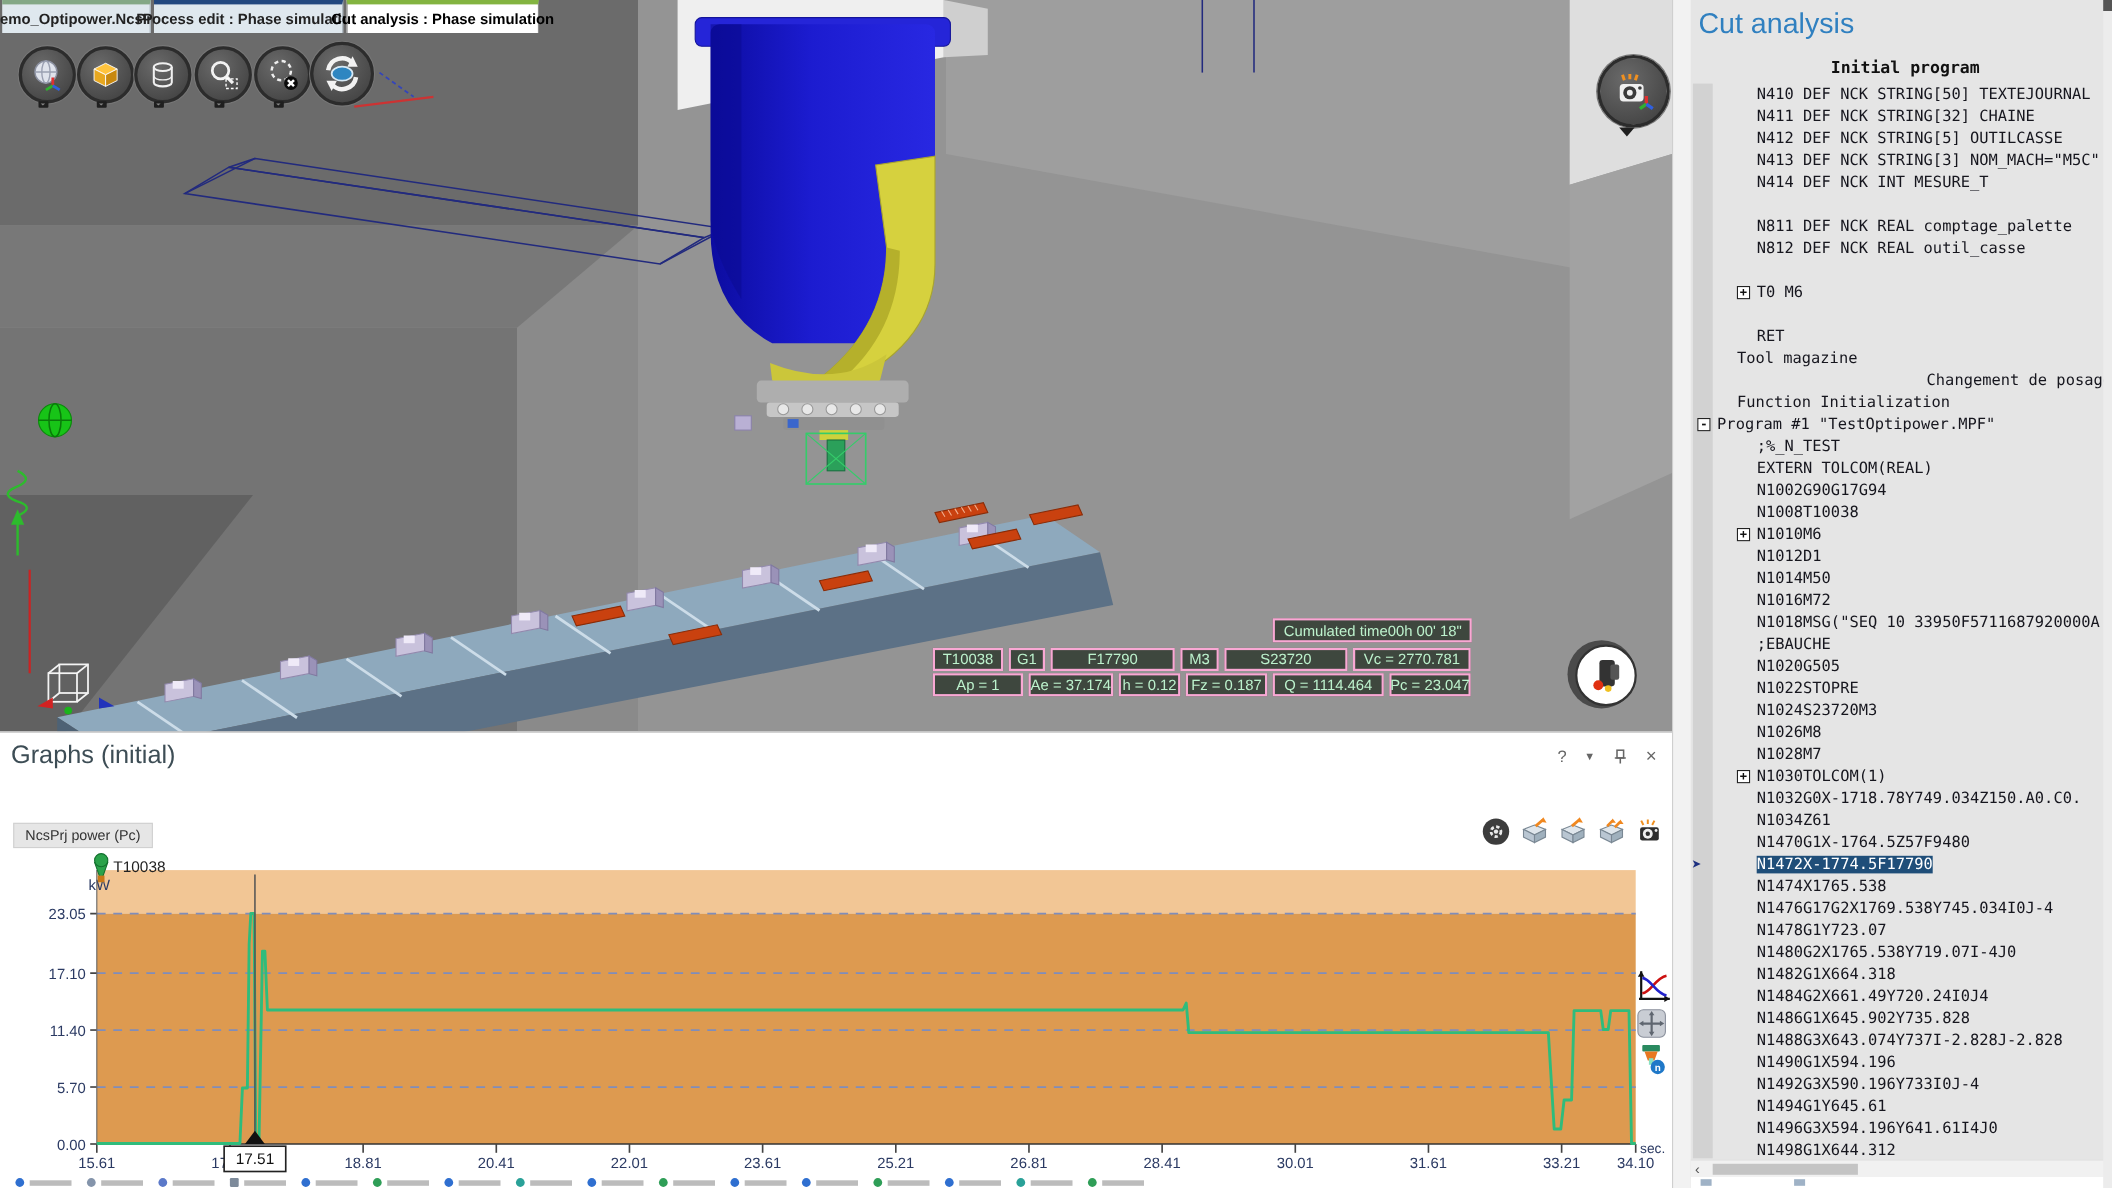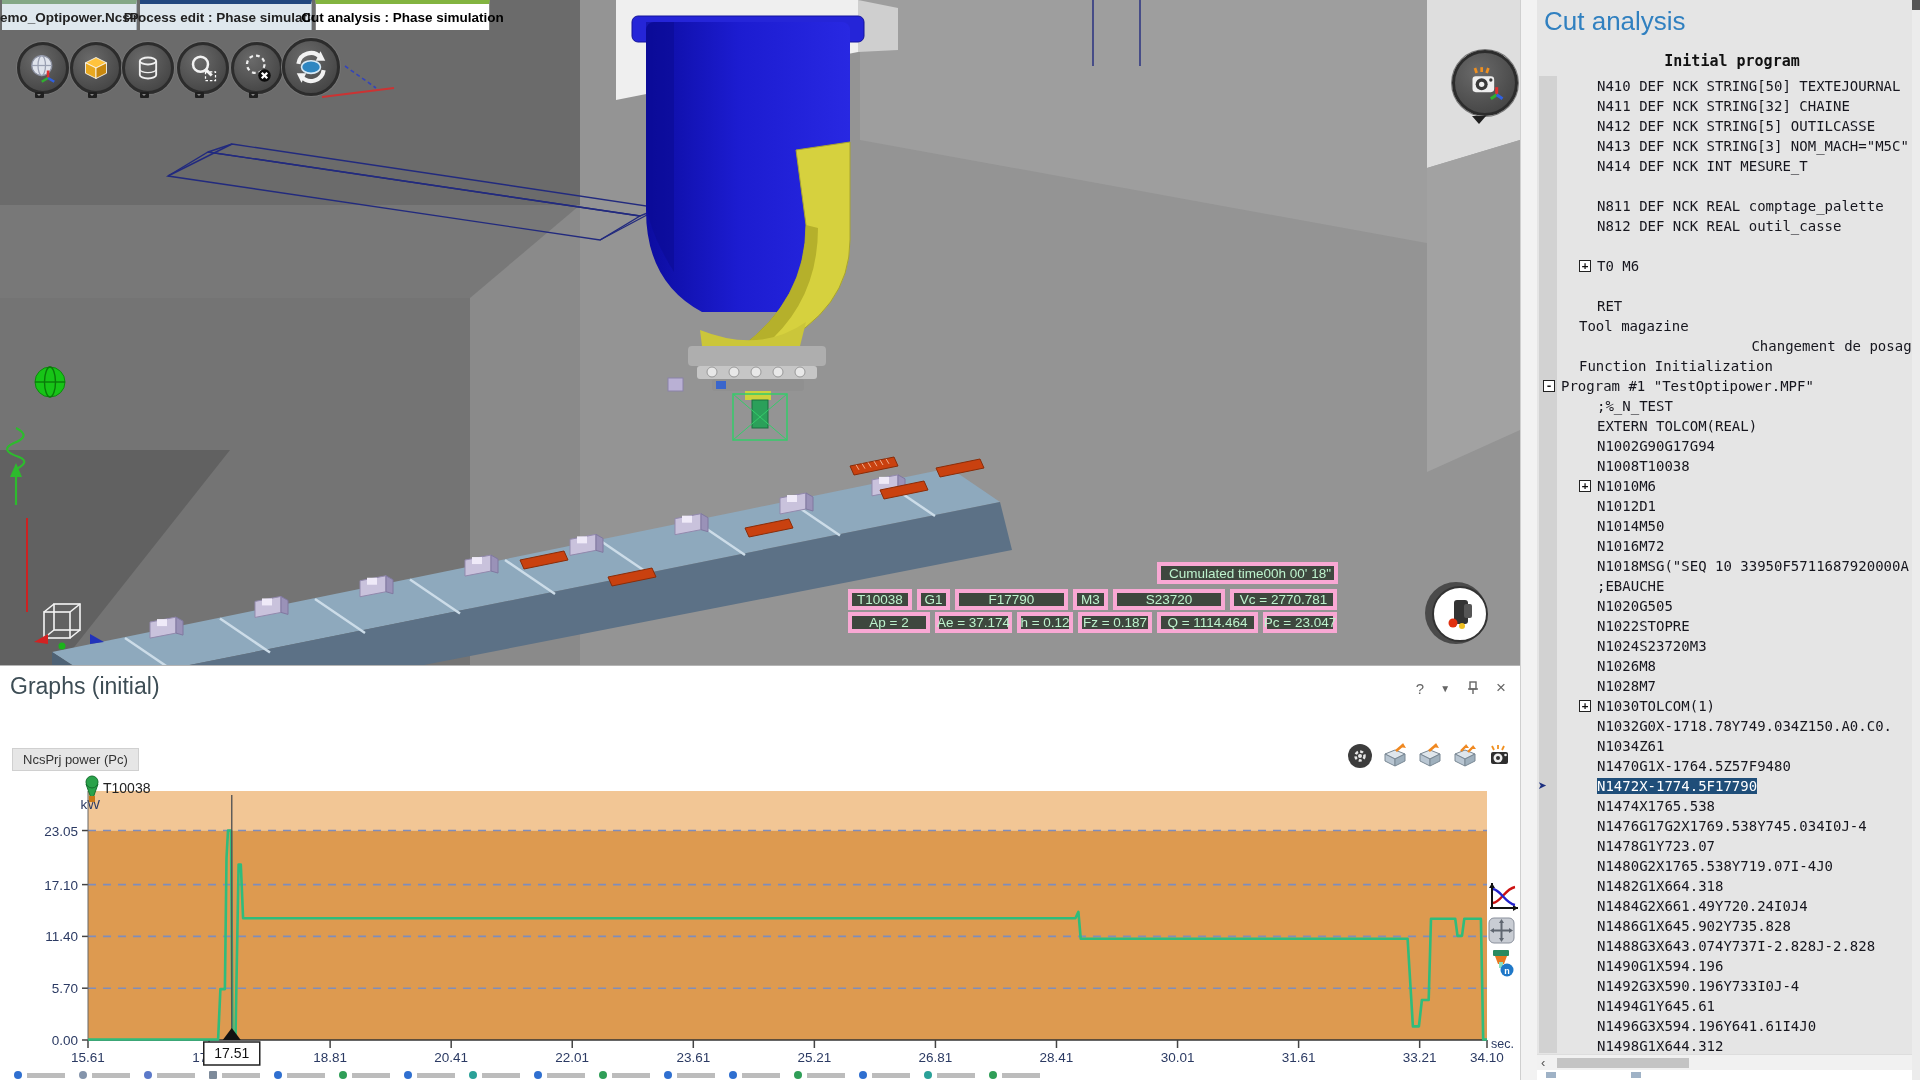--- a/index.html
+++ b/index.html
@@ -16,21 +16,21 @@
   .tab.active{background:#ffffff;color:#000;border-right:1px solid #8a8a8a;border-left:1px solid #8a8a8a;}
 
   
   .viewport{left:0;top:0;width:1520px;height:665px;background:#8a8a8a;overflow:hidden;}
   .circle-btn{position:absolute;border-radius:50%;background:radial-gradient(circle at 38% 32%,#6a6a6a,#3c3c3c);
        border:3px solid #2c2c2c;box-shadow:0 0 0 1px #777;display:flex;align-items:center;justify-content:center;}
   .btn-mark{position:absolute;width:9px;height:6px;background:#1f1f1f;border-radius:1px;}
   .btn-mark:after{content:"";position:absolute;left:2px;top:2px;border:2px solid transparent;border-top-color:#888;}
 
   
-  .scell{position:absolute;background:rgba(50,60,50,.88);border:4px solid #f9a8d4;
+  .scell{position:absolute;background:rgba(50,60,50,.88);border:2px solid #f9a8d4;
        color:#bdf2cd;font-size:13.5px;display:flex;align-items:center;justify-content:center;
        box-sizing:border-box;white-space:nowrap;}
   .scell.cum{justify-content:space-between;padding:0 8px;}
 
   
   .graphs{left:0;top:665px;width:1520px;height:415px;background:#fff;border-top:1px solid #b5b5b5;}
   .g-title{position:absolute;left:10px;top:7px;font-size:23px;font-weight:400;color:#3d4d55;}
   .g-hicons{position:absolute;right:14px;top:12px;display:flex;gap:16px;color:#666;font-size:15px;align-items:center;}
   .g-tabstrip{position:absolute;left:0;top:47px;width:1520px;height:27px;background:#d7e6f2;border-top:1px solid #c2d4e4;}
   .g-tab{position:absolute;left:6px;top:0;height:26px;background:#fff;border:1px solid #9ab0c0;border-bottom:none;
@@ -289,21 +289,21 @@
       <div class="scell cum" style="left:1157px;top:562px;width:181px;height:22px;">
         <span>Cumulated time</span>
         <span>00h 00' 18"</span>
       </div>
     <div class="scell" style="left: 848px; top: 589px; width: 64px; height: 21px;">T10038</div>
         <div class="scell" style="left: 917px; top: 589px; width: 33px; height: 21px;">G1</div>
         <div class="scell" style="left: 955px; top: 589px; width: 113px; height: 21px;">F17790</div>
         <div class="scell" style="left: 1073px; top: 589px; width: 35px; height: 21px;">M3</div>
         <div class="scell" style="left: 1113px; top: 589px; width: 112px; height: 21px;">S23720</div>
         <div class="scell" style="left: 1230px; top: 589px; width: 107px; height: 21px;">Vc = 2770.781</div>
-        <div class="scell" style="left: 848px; top: 612px; width: 82px; height: 21px;">Ap = 2</div>
+        <div class="scell" style="left: 848px; top: 612px; width: 82px; height: 21px;">Ap = 1</div>
         <div class="scell" style="left: 935px; top: 612px; width: 77px; height: 21px;">Ae = 37.174</div>
         <div class="scell" style="left: 1017px; top: 612px; width: 56px; height: 21px;">h = 0.12</div>
         <div class="scell" style="left: 1078px; top: 612px; width: 74px; height: 21px;">Fz = 0.187</div>
         <div class="scell" style="left: 1157px; top: 612px; width: 101px; height: 21px;">Q = 1114.464</div>
         <div class="scell" style="left: 1263px; top: 612px; width: 74px; height: 21px;">Pc = 23.047</div>
       </div>
 
     <div class="abs" style="left:1425px;top:582px;width:62px;height:62px;border-radius:50%;background:#4a4a4a;"></div>
     <div class="abs" style="left:1432px;top:586px;width:52px;height:52px;border-radius:50%;background:#fff;border:2px solid #333;">
       <svg width="52" height="52" viewBox="0 0 52 52">

